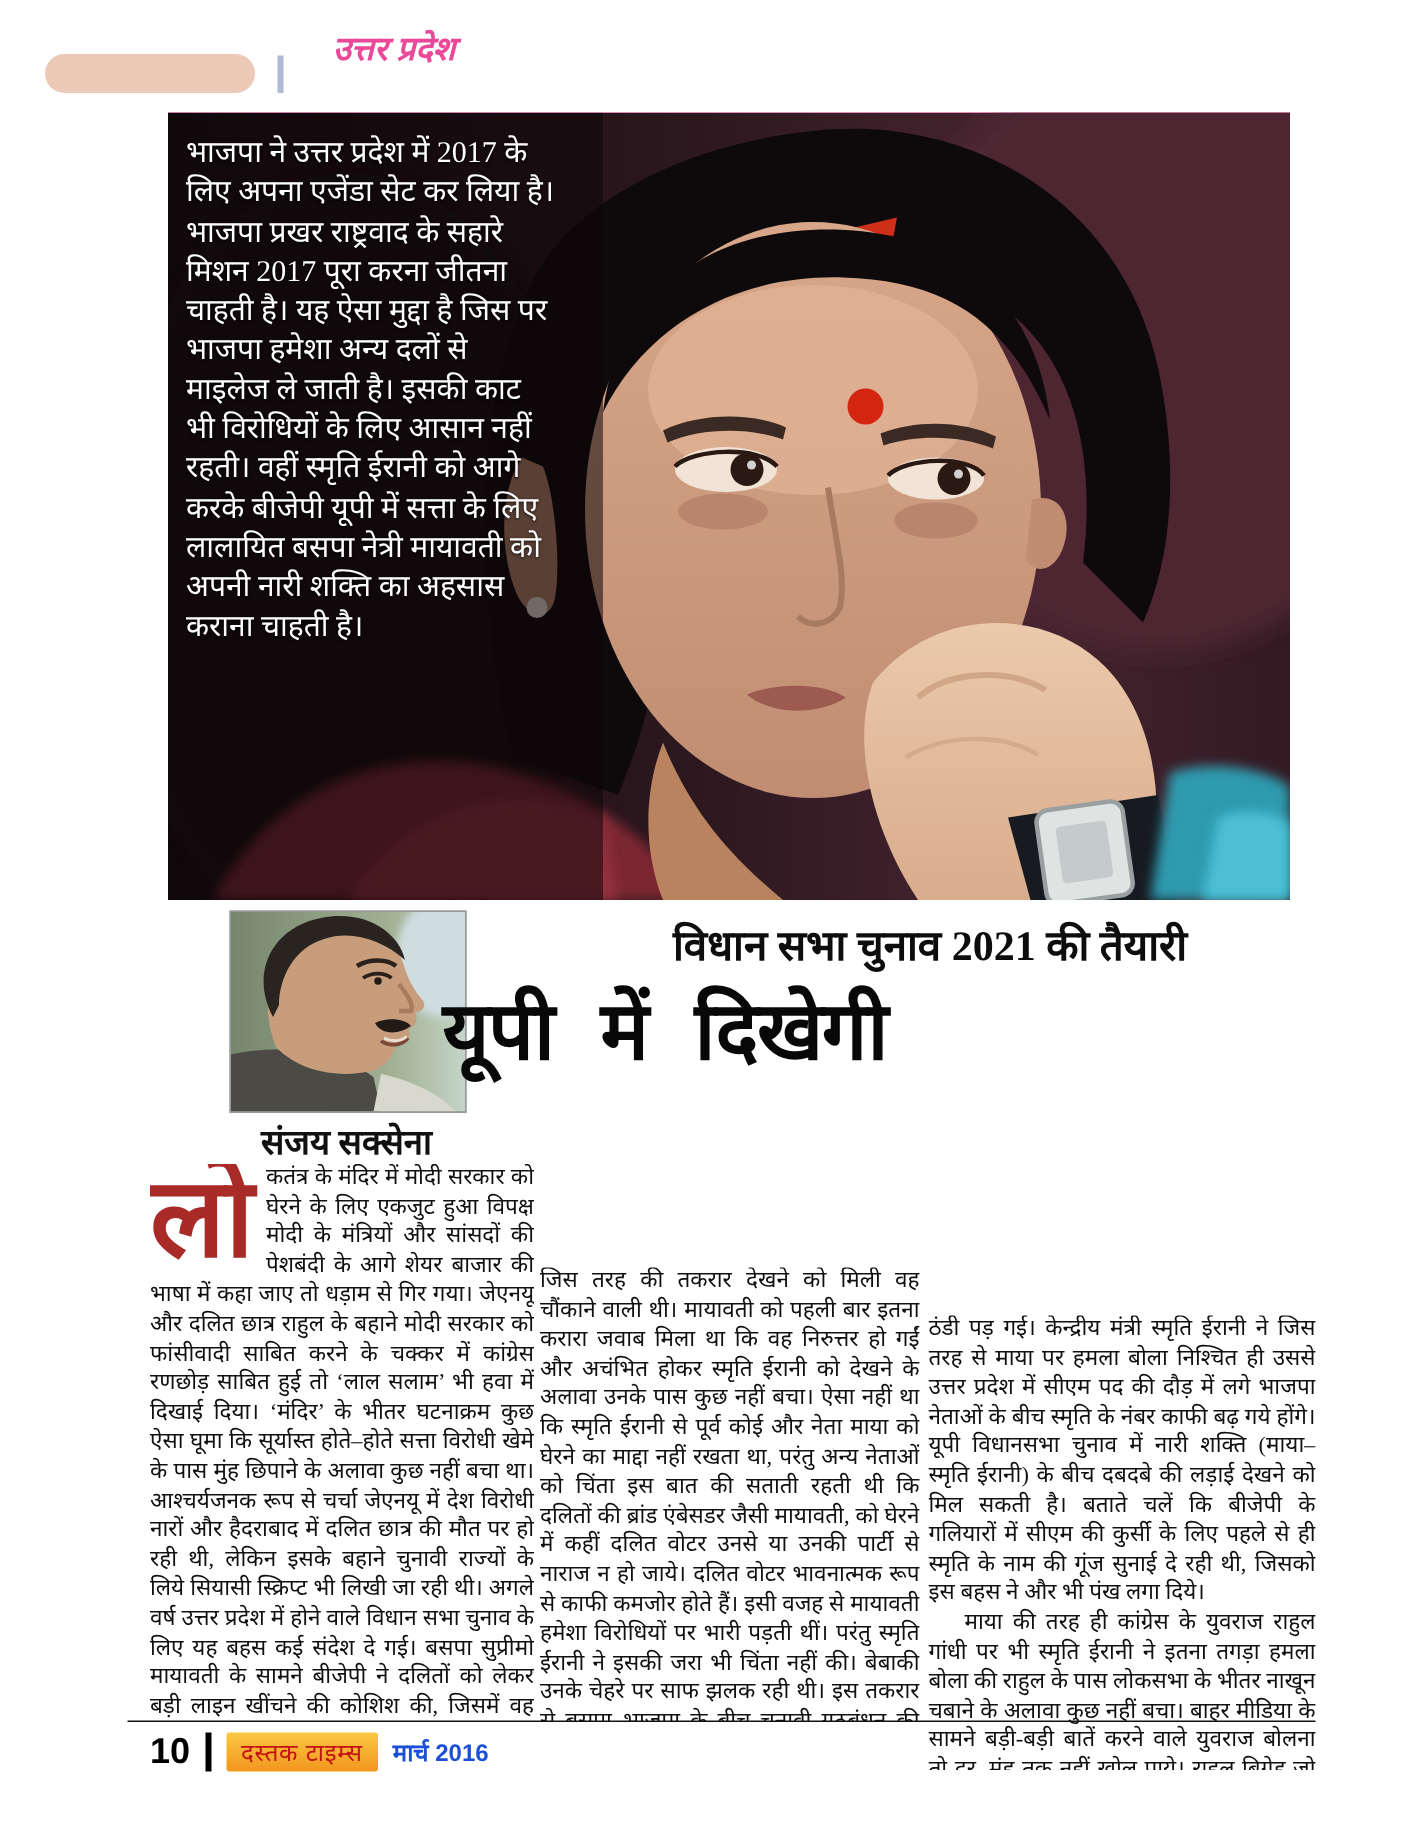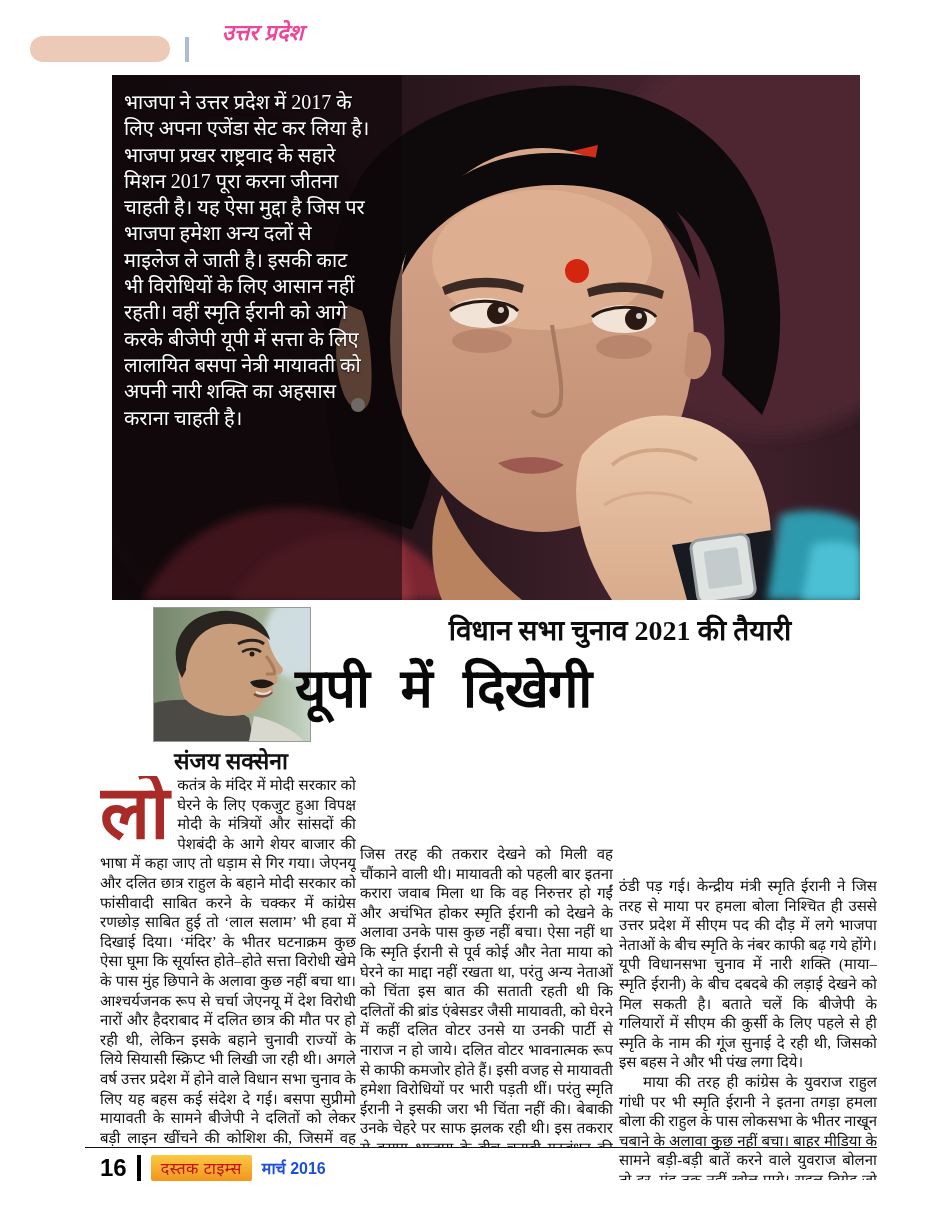--- a/index.html
+++ b/index.html
@@ -197,17 +197,17 @@
   <span class="dropcap">लो</span><span>कतंत्र के मंदिर में मोदी सरकार को घेरने के लिए एकजुट हुआ विपक्ष मोदी के मंत्रियों और सांसदों की पेशबंदी के आगे शेयर बाजार की भाषा में कहा जाए तो धड़ाम से गिर गया। जेएनयू और दलित छात्र राहुल के बहाने मोदी सरकार को फांसीवादी साबित करने के चक्कर में कांग्रेस रणछोड़ साबित हुई तो ‘लाल सलाम’ भी हवा में दिखाई दिया। ‘मंदिर’ के भीतर घटनाक्रम कुछ ऐसा घूमा कि सूर्यास्त होते–होते सत्ता विरोधी खेमे के पास मुंह छिपाने के अलावा कुछ नहीं बचा था। आश्चर्यजनक रूप से चर्चा जेएनयू में देश विरोधी नारों और हैदराबाद में दलित छात्र की मौत पर हो रही थी, लेकिन इसके बहाने चुनावी राज्यों के लिये सियासी स्क्रिप्ट भी लिखी जा रही थी। अगले वर्ष उत्तर प्रदेश में होने वाले विधान सभा चुनाव के लिए यह बहस कई संदेश दे गई। बसपा सुप्रीमो मायावती के सामने बीजेपी ने दलितों को लेकर बड़ी लाइन खींचने की कोशिश की, जिसमें वह काफी हद तक कामयाब भी होती दिखीं। राज्यसभा में मायावती और स्मृति ईरानी के बीच</span>
 </div>
 <div class="abs col col2">जिस तरह की तकरार देखने को मिली वह चौंकाने वाली थी। मायावती को पहली बार इतना करारा जवाब मिला था कि वह निरुत्तर हो गईं और अचंभित होकर स्मृति ईरानी को देखने के अलावा उनके पास कुछ नहीं बचा। ऐसा नहीं था कि स्मृति ईरानी से पूर्व कोई और नेता माया को घेरने का माद्दा नहीं रखता था, परंतु अन्य नेताओं को चिंता इस बात की सताती रहती थी कि दलितों की ब्रांड एंबेसडर जैसी मायावती, को घेरने में कहीं दलित वोटर उनसे या उनकी पार्टी से नाराज न हो जाये। दलित वोटर भावनात्मक रूप से काफी कमजोर होते हैं। इसी वजह से मायावती हमेशा विरोधियों पर भारी पड़ती थीं। परंतु स्मृति ईरानी ने इसकी जरा भी चिंता नहीं की। बेबाकी उनके चेहरे पर साफ झलक रही थी। इस तकरार से बसपा–भाजपा के बीच चुनावी गठबंधन की संभावना जताने वाले राजनैतिक पंडित और कलमकारों की सोच</div>
 <div class="abs col col3">
   <p>ठंडी पड़ गई। केन्द्रीय मंत्री स्मृति ईरानी ने जिस तरह से माया पर हमला बोला निश्चित ही उससे उत्तर प्रदेश में सीएम पद की दौड़ में लगे भाजपा नेताओं के बीच स्मृति के नंबर काफी बढ़ गये होंगे। यूपी विधानसभा चुनाव में नारी शक्ति (माया–स्मृति ईरानी) के बीच दबदबे की लड़ाई देखने को मिल सकती है। बताते चलें कि बीजेपी के गलियारों में सीएम की कुर्सी के लिए पहले से ही स्मृति के नाम की गूंज सुनाई दे रही थी, जिसको इस बहस ने और भी पंख लगा दिये।</p>
   <p class="indent">माया की तरह ही कांग्रेस के युवराज राहुल गांधी पर भी स्मृति ईरानी ने इतना तगड़ा हमला बोला की राहुल के पास लोकसभा के भीतर नाखून चबाने के अलावा कुछ नहीं बचा। बाहर मीडिया के सामने बड़ी-बड़ी बातें करने वाले युवराज बोलना तो दूर, मुंह तक नहीं खोल पाये। राहुल ब्रिगेड जो जेएनयू और दलित</p>
 </div>
 
 <div class="abs footer-rule"></div>
 <div class="abs footer">
-  <span class="pageno">16</span>
+  <span class="pageno">10</span>
   <span class="footer-bar"></span>
   <span class="logo">दस्तक टाइम्स</span>
   <span class="issue">मार्च 2016</span>
 </div>
 
 </body></html>

